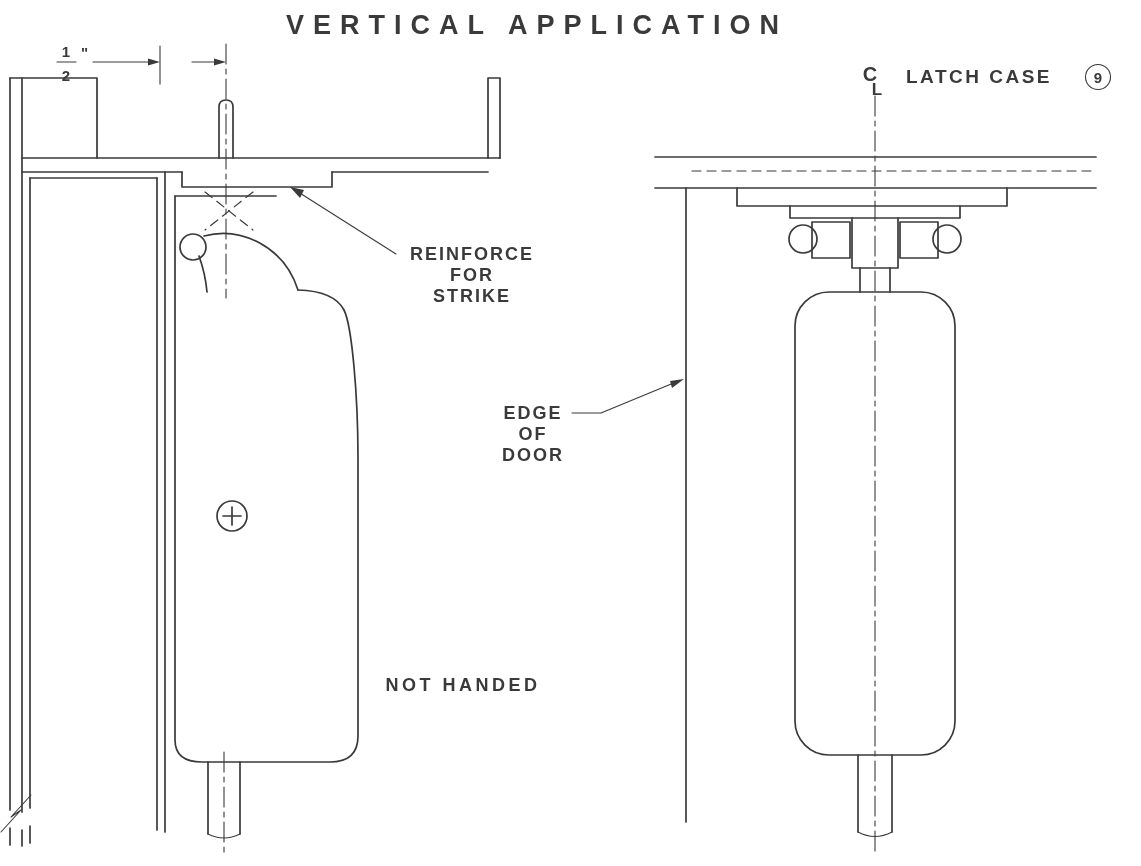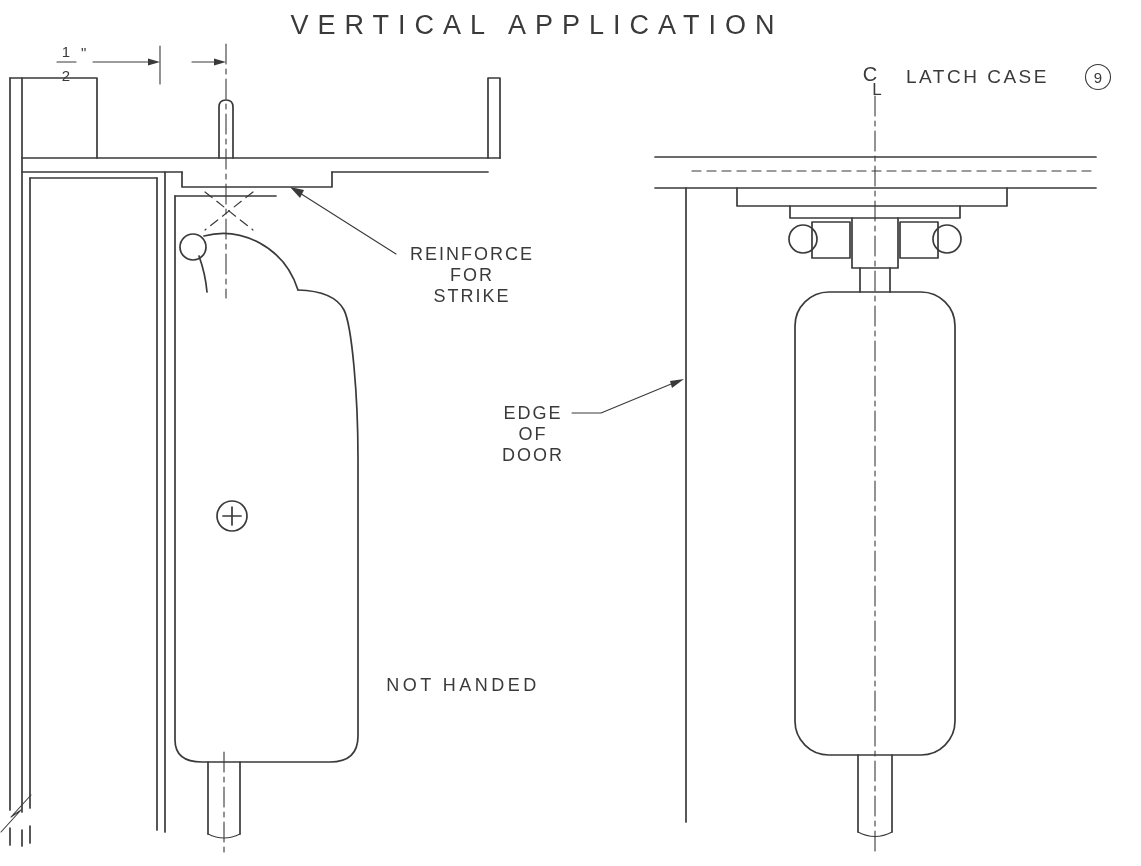--- a/index.html
+++ b/index.html
@@ -1,17 +1,17 @@
 <!DOCTYPE html>
 <html style="--line-color: #3a3a3a; --bg-color: #ffffff;"><head>
 <meta charset="utf-8">
 <style>
   :root { --line-color:#3a3a3a; --bg-color:#ffffff; }
   html,body{margin:0;padding:0;background:var(--bg-color);}
-  .page{width:1141px;height:866px;background:var(--bg-color);overflow:hidden;}
+  .page{width:1141px;height:866px;background:var(--bg-color);overflow:hidden;font-weight:bold;}
   svg{display:block;}
   svg text{fill:var(--line-color);font-family:"Liberation Sans","DejaVu Sans",sans-serif;}
   .ln{stroke:var(--line-color);fill:none;stroke-width:1.7;stroke-linecap:round;stroke-linejoin:round;}
   .thin{stroke-width:1.1;}
   .cl{stroke-dasharray:20 5 5 5;stroke-width:1.1;}
   .hid{stroke-dasharray:9 6;stroke-width:1.2;}
   .arrow{fill:var(--line-color);stroke:none;}
 </style>
 </head>
 <body>

